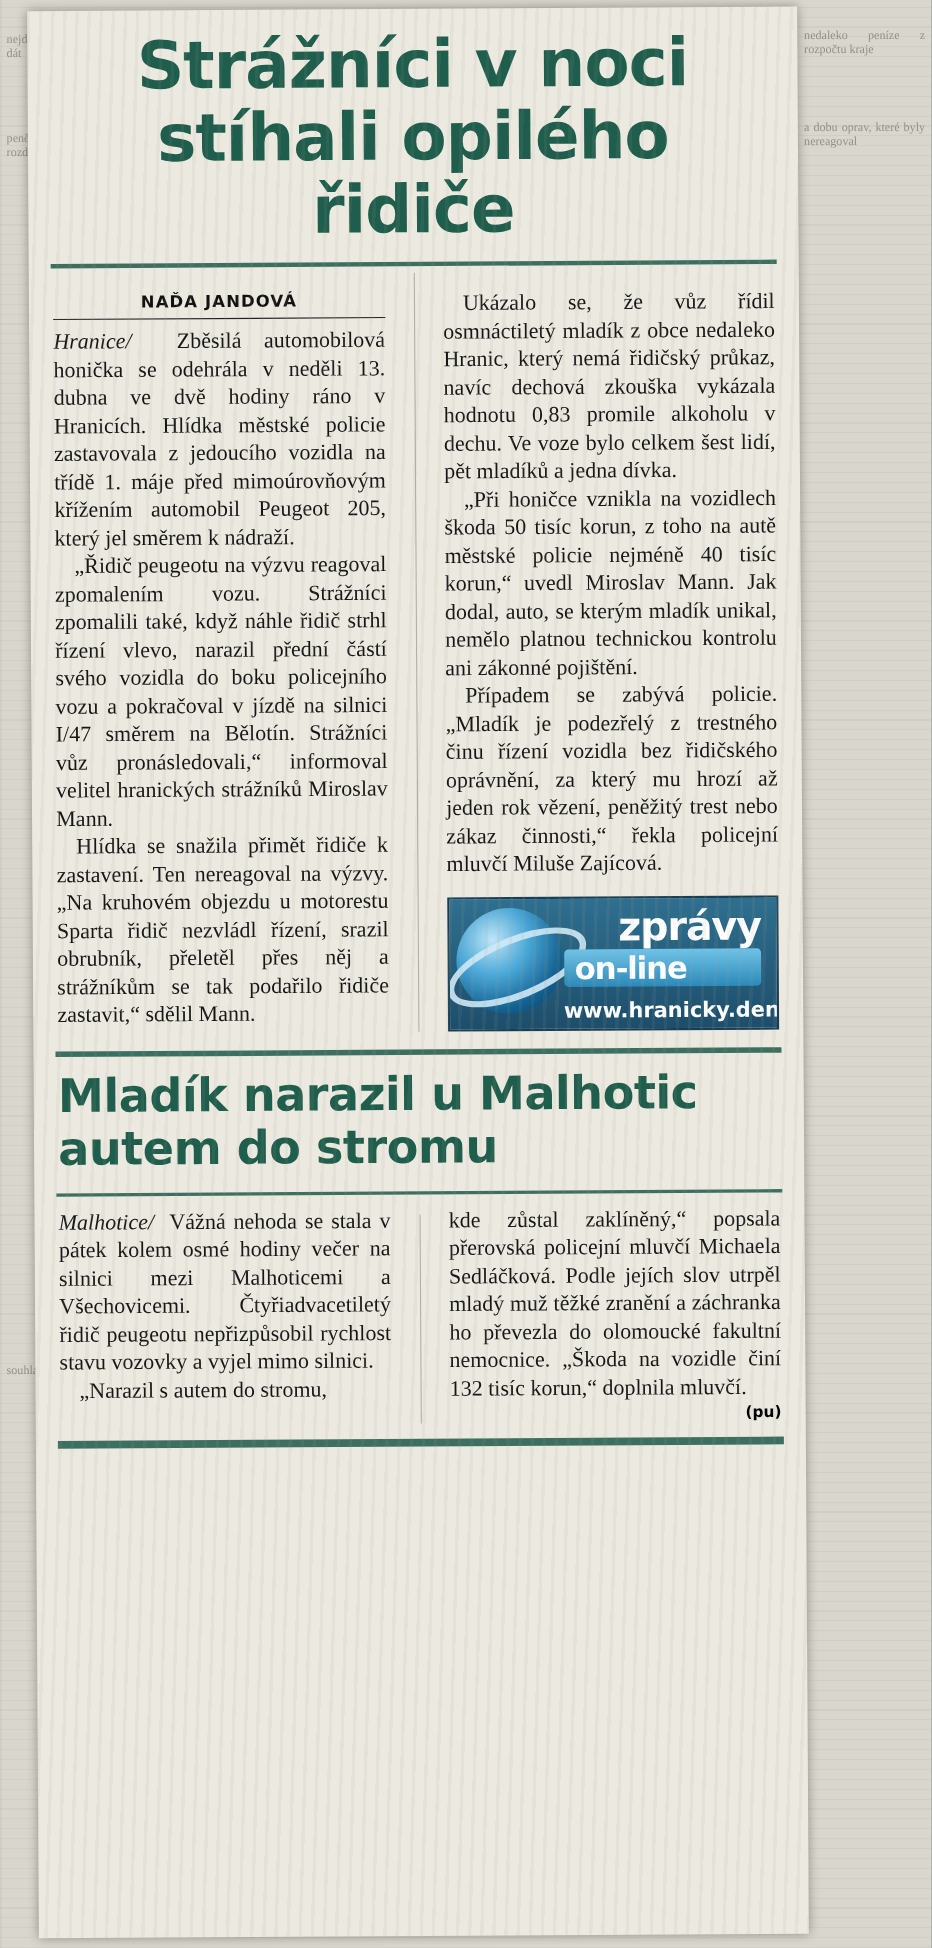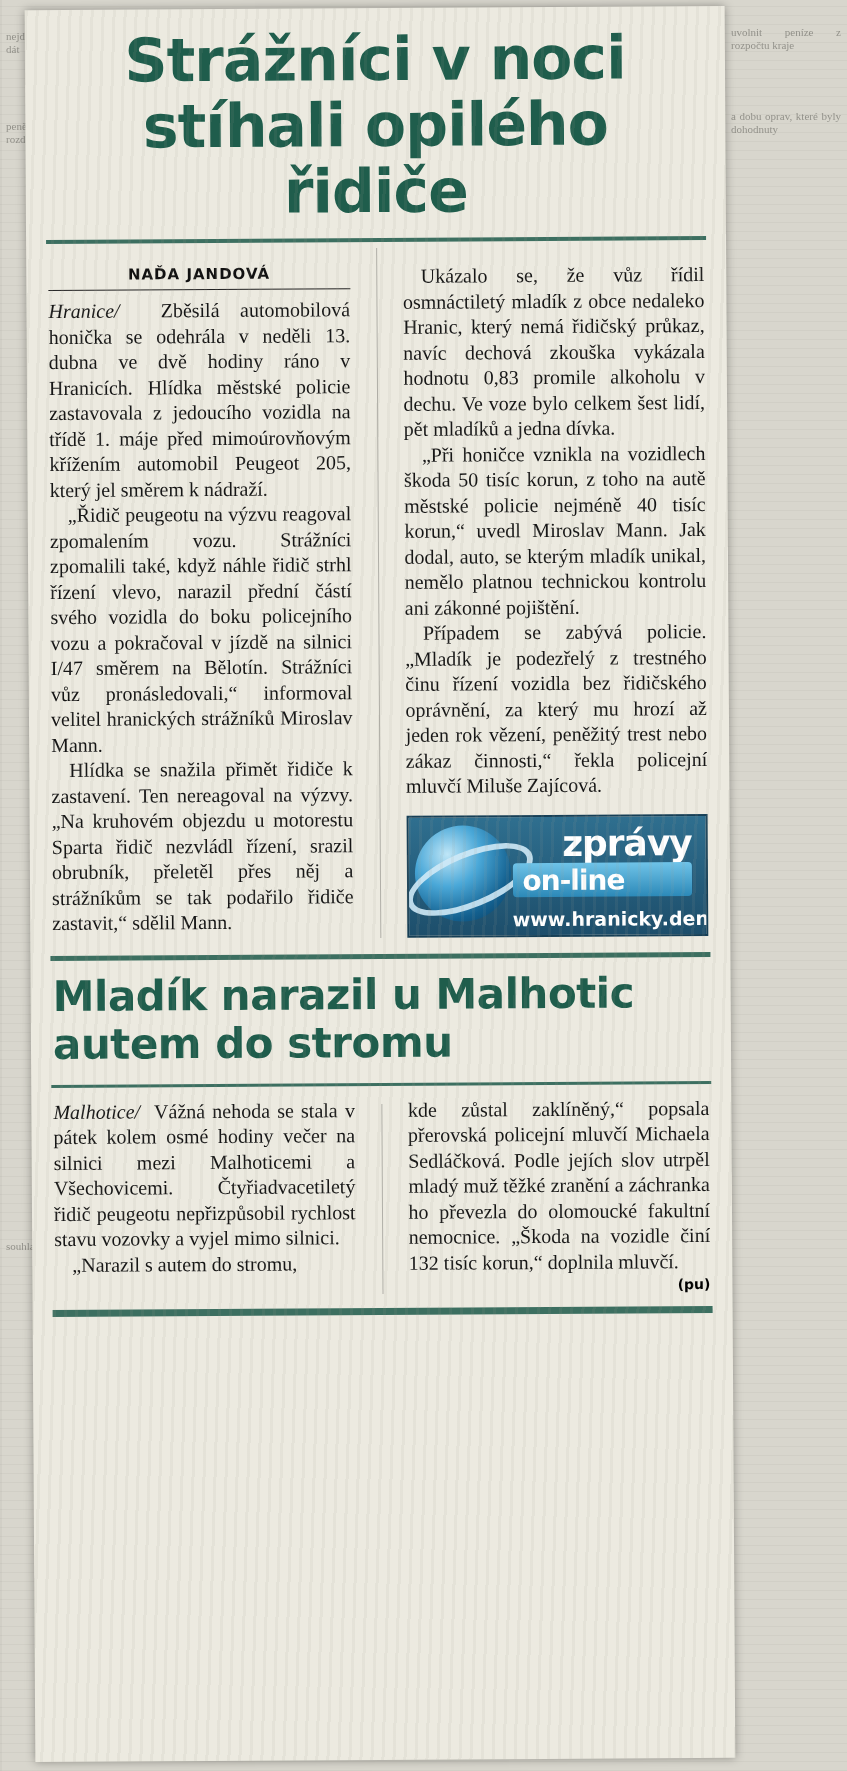--- a/index.html
+++ b/index.html
@@ -209,22 +209,22 @@
   }
 </style>
 </head>
 <body>
 
 <div id="page">
 
   <div class="ghost"></div>
   <div class="ghost-text" style="left:6px; top:30px;">nejde o nic jiného než o to, kolik dát</div>
   <div class="ghost-text" style="left:6px; top:120px;">peněz na opravy cest a jak je rozdělit</div>
-  <div class="ghost-text" style="right:6px; top:26px; width:110px;">uvolnit peníze z rozpočtu kraje</div>
-  <div class="ghost-text" style="right:6px; top:110px; width:110px;">a dobu oprav, které byly dohodnuty</div>
+  <div class="ghost-text" style="right:6px; top:26px; width:110px;">nedaleko peníze z rozpočtu kraje</div>
+  <div class="ghost-text" style="right:6px; top:110px; width:110px;">a dobu oprav, které byly nereagoval</div>
   <div class="ghost-text" style="left:6px; top:1240px;">souhlasí, že jde o věc veřejnou</div>
 
   <div id="clip">
 
     <h1 class="headline">Strážníci v noci stíhali opilého řidiče</h1>
 
     <div class="rule-top"></div>
 
     <div class="cols" style="margin-top:0;">
       <div class="col">

